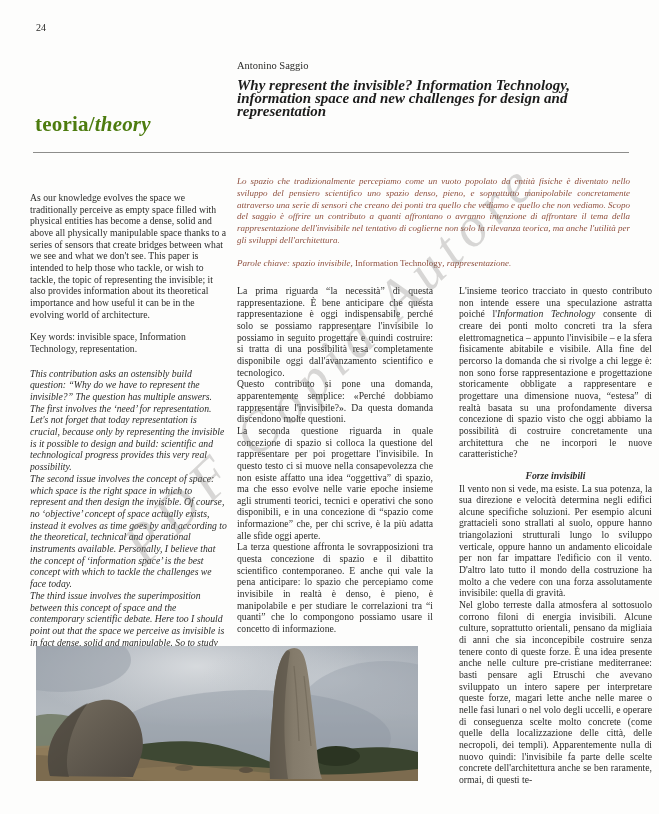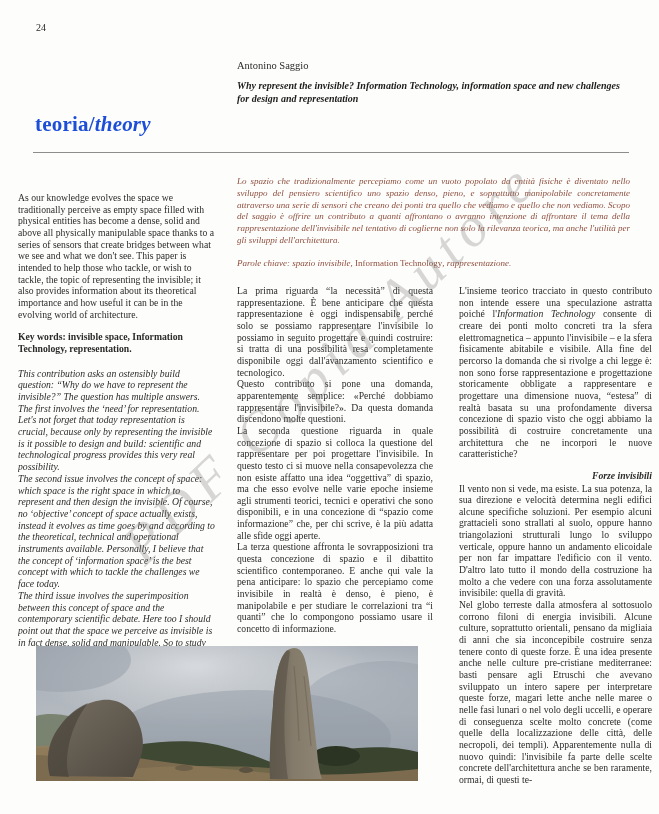--- a/index.html
+++ b/index.html
@@ -3,41 +3,41 @@
 <meta charset="utf-8">
 <style>
   html,body{margin:0;padding:0;background:#e8e8e8;}
   .page{
     position:relative;width:659px;height:814px;margin:0 auto;
     background:#fdfdfc;overflow:hidden;
     font-family:"Liberation Serif","DejaVu Serif",serif;
     color:#2b2b29;
   }
   .pagenum{position:absolute;left:36px;top:22px;font-size:10px;text-align:right;}
-  .masthead{position:absolute;left:35px;top:112px;font-size:21px;font-weight:700;color:#1d4ed8;letter-spacing:.2px;}
+  .masthead{position:absolute;left:35px;top:112px;font-size:21px;font-weight:700;color:#4d7c0f;letter-spacing:.2px;}
   .masthead .it{font-style:italic;}
   .rule{position:absolute;left:33px;top:152px;width:596px;height:1px;background:#8d8d8b;border:0;margin:0;}
   .titleblock{position:absolute;left:237px;top:60px;width:393px;}
   .author{font-size:10.5px;margin-bottom:8px;}
   .title-it{font-size:11.6px;font-weight:700;line-height:13.2px;margin:0;color:#1c1c1b;}
   .title-it .em{font-style:italic;}
-  .title-en{font-size:10px;font-weight:700;font-style:italic;line-height:13.2px;margin:0;color:#1c1c1b;}
+  .title-en{font-size:15px;font-weight:700;font-style:italic;line-height:13.2px;margin:0;color:#1c1c1b;}
   .abs-it{position:absolute;left:237px;top:176px;width:393px;color:#8e4f3e;font-style:italic;
           font-size:9px;line-height:11.8px;text-align:justify;}
   .abs-it .kw{margin-top:11px;text-align:left;}
   .abs-it .up{font-style:normal;}
   .col{position:absolute;font-size:9.7px;line-height:11.65px;}
   .col p{margin:0;}
-  .col-en{left:18px;top:192px;width:197px;height:454px;overflow:hidden;text-align:left;}
-  .col-en .kw{margin-top:11px;font-weight:bold;}
+  .col-en{left:30px;top:192px;width:197px;height:454px;overflow:hidden;text-align:left;}
+  .col-en .kw{margin-top:11px;}
   .col-en .commentary{margin-top:13px;font-style:italic;line-height:11.7px;}
   .col-mid{left:237px;top:285px;width:196px;height:362px;overflow:hidden;text-align:justify;}
   .col-right{left:459px;top:285px;width:193px;height:506px;overflow:hidden;text-align:justify;}
   .col-right .em{font-style:italic;}
-  .sec-heading{font-weight:700;font-style:italic;margin:10px 0 1px 0 !important;text-align:right;}
+  .sec-heading{font-weight:700;font-style:italic;margin:10px 0 1px 0 !important;text-align:center;}
   .photo{position:absolute;left:36px;top:646px;width:382px;height:135px;}
   .photo svg{display:block;width:100%;height:100%;}
   .watermark{
     position:absolute;left:30px;top:330px;width:600px;text-align:center;
     transform:rotate(-44deg);
     font-size:56px;font-style:italic;letter-spacing:8px;line-height:64px;
     color:rgba(118,116,112,0.28);pointer-events:none;white-space:nowrap;
   }
 </style>
 </head>

